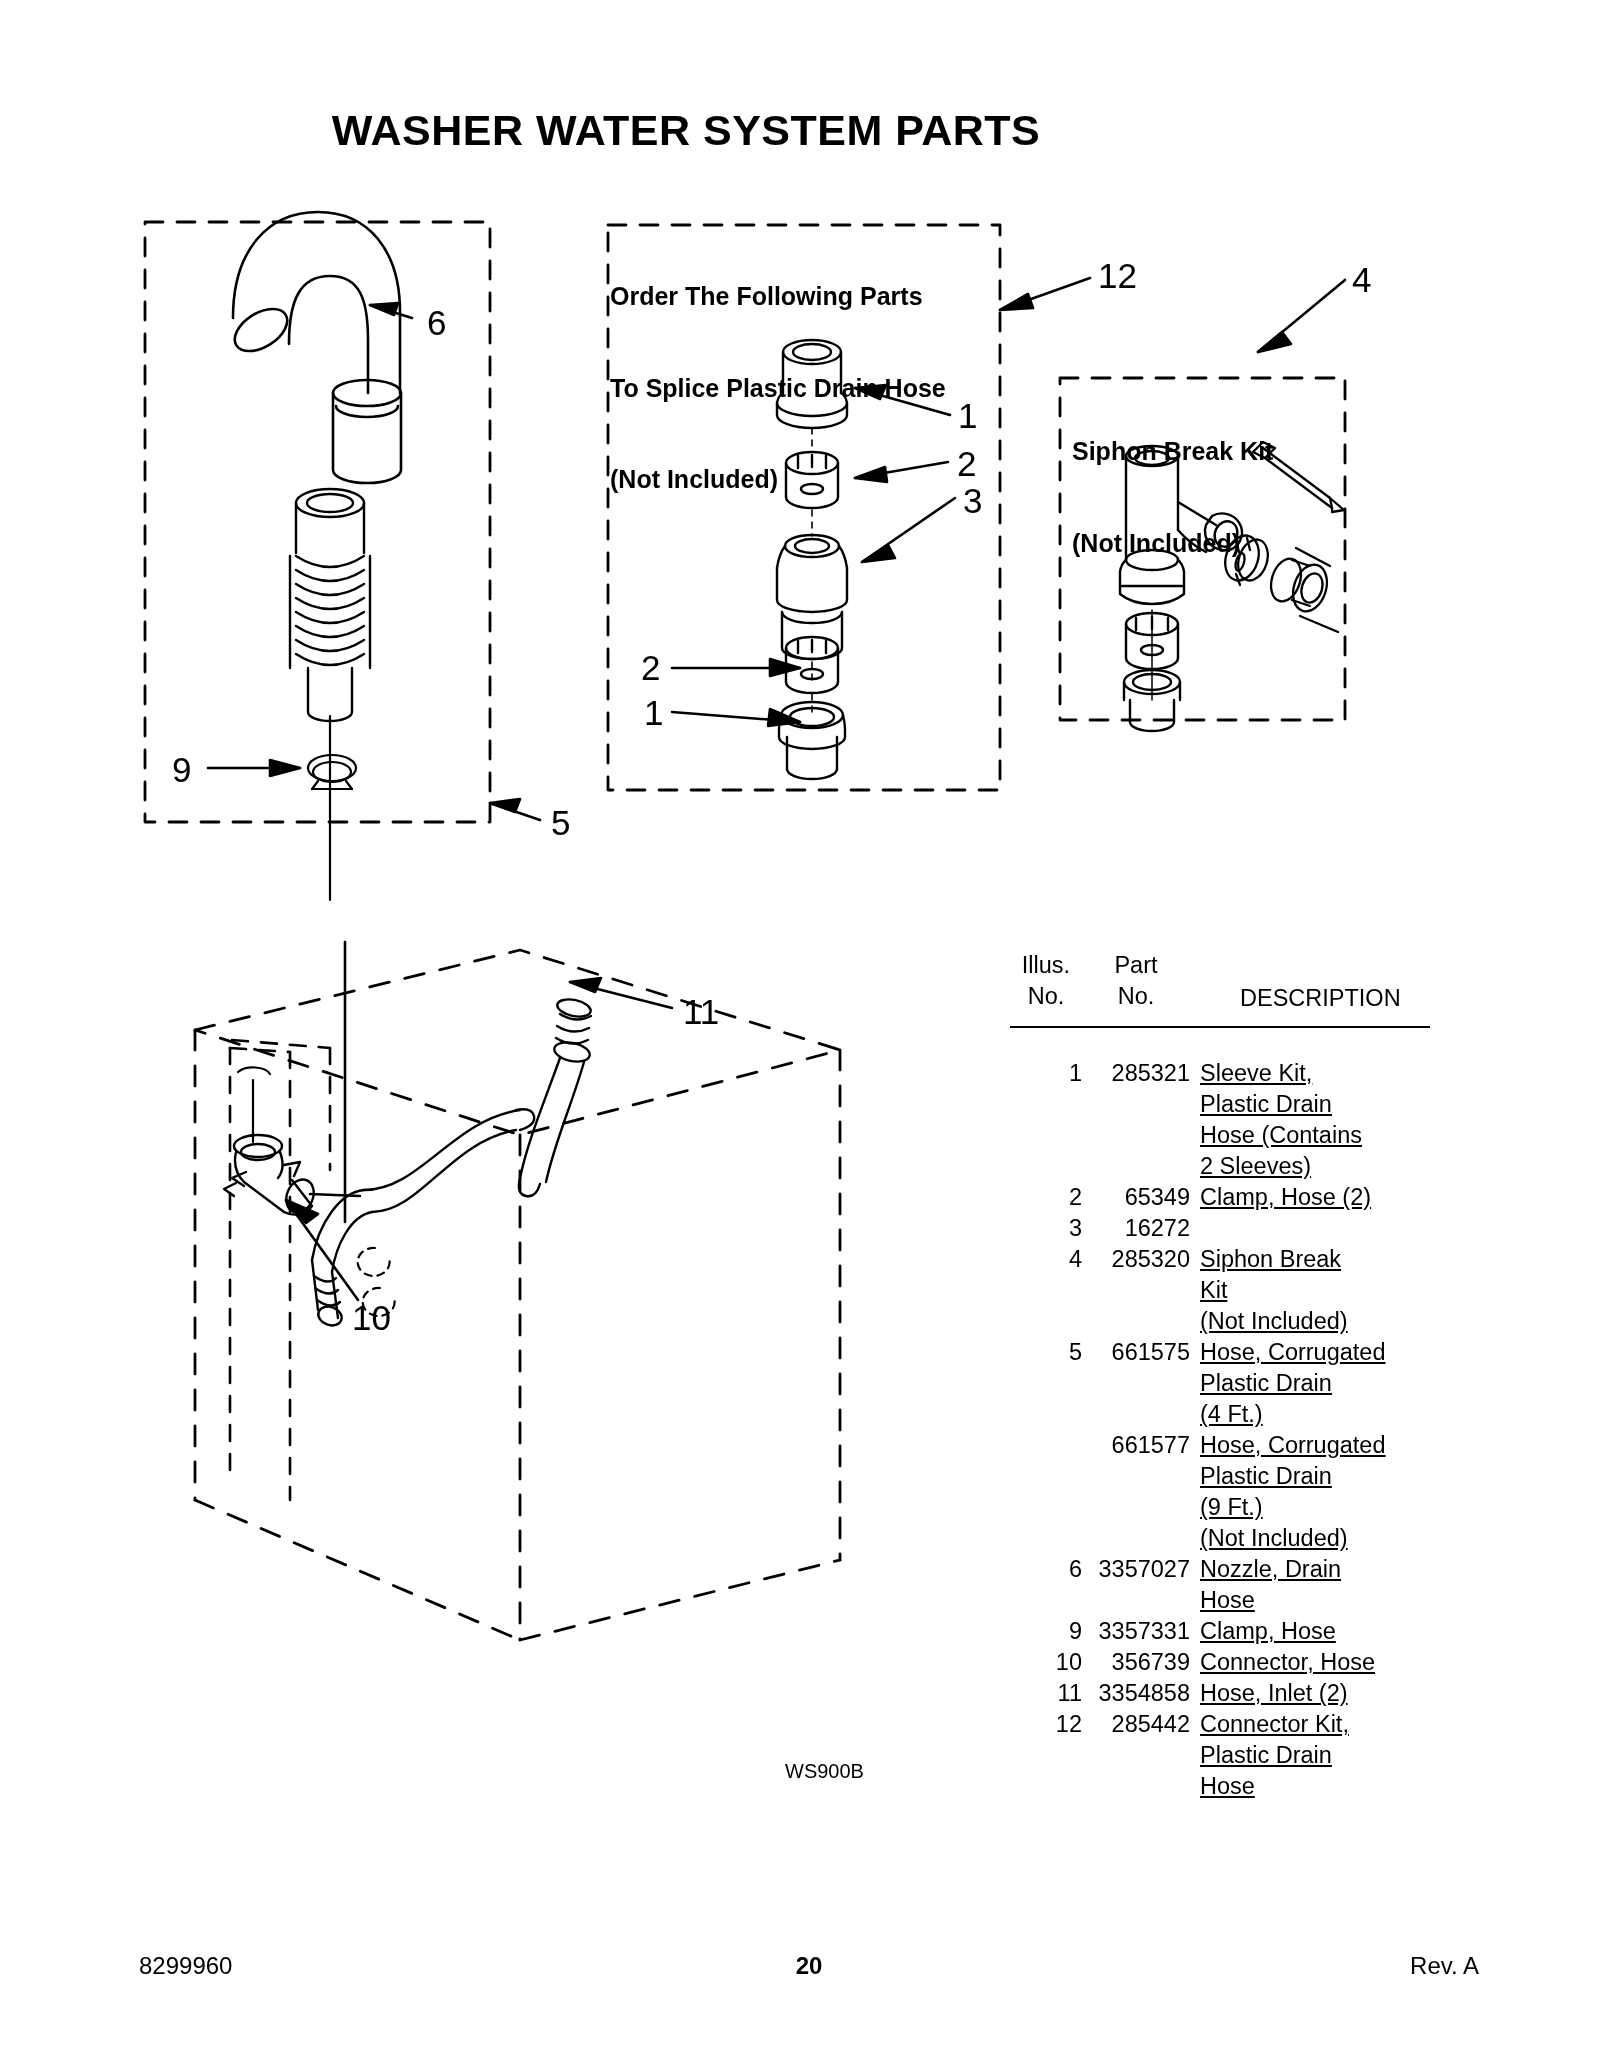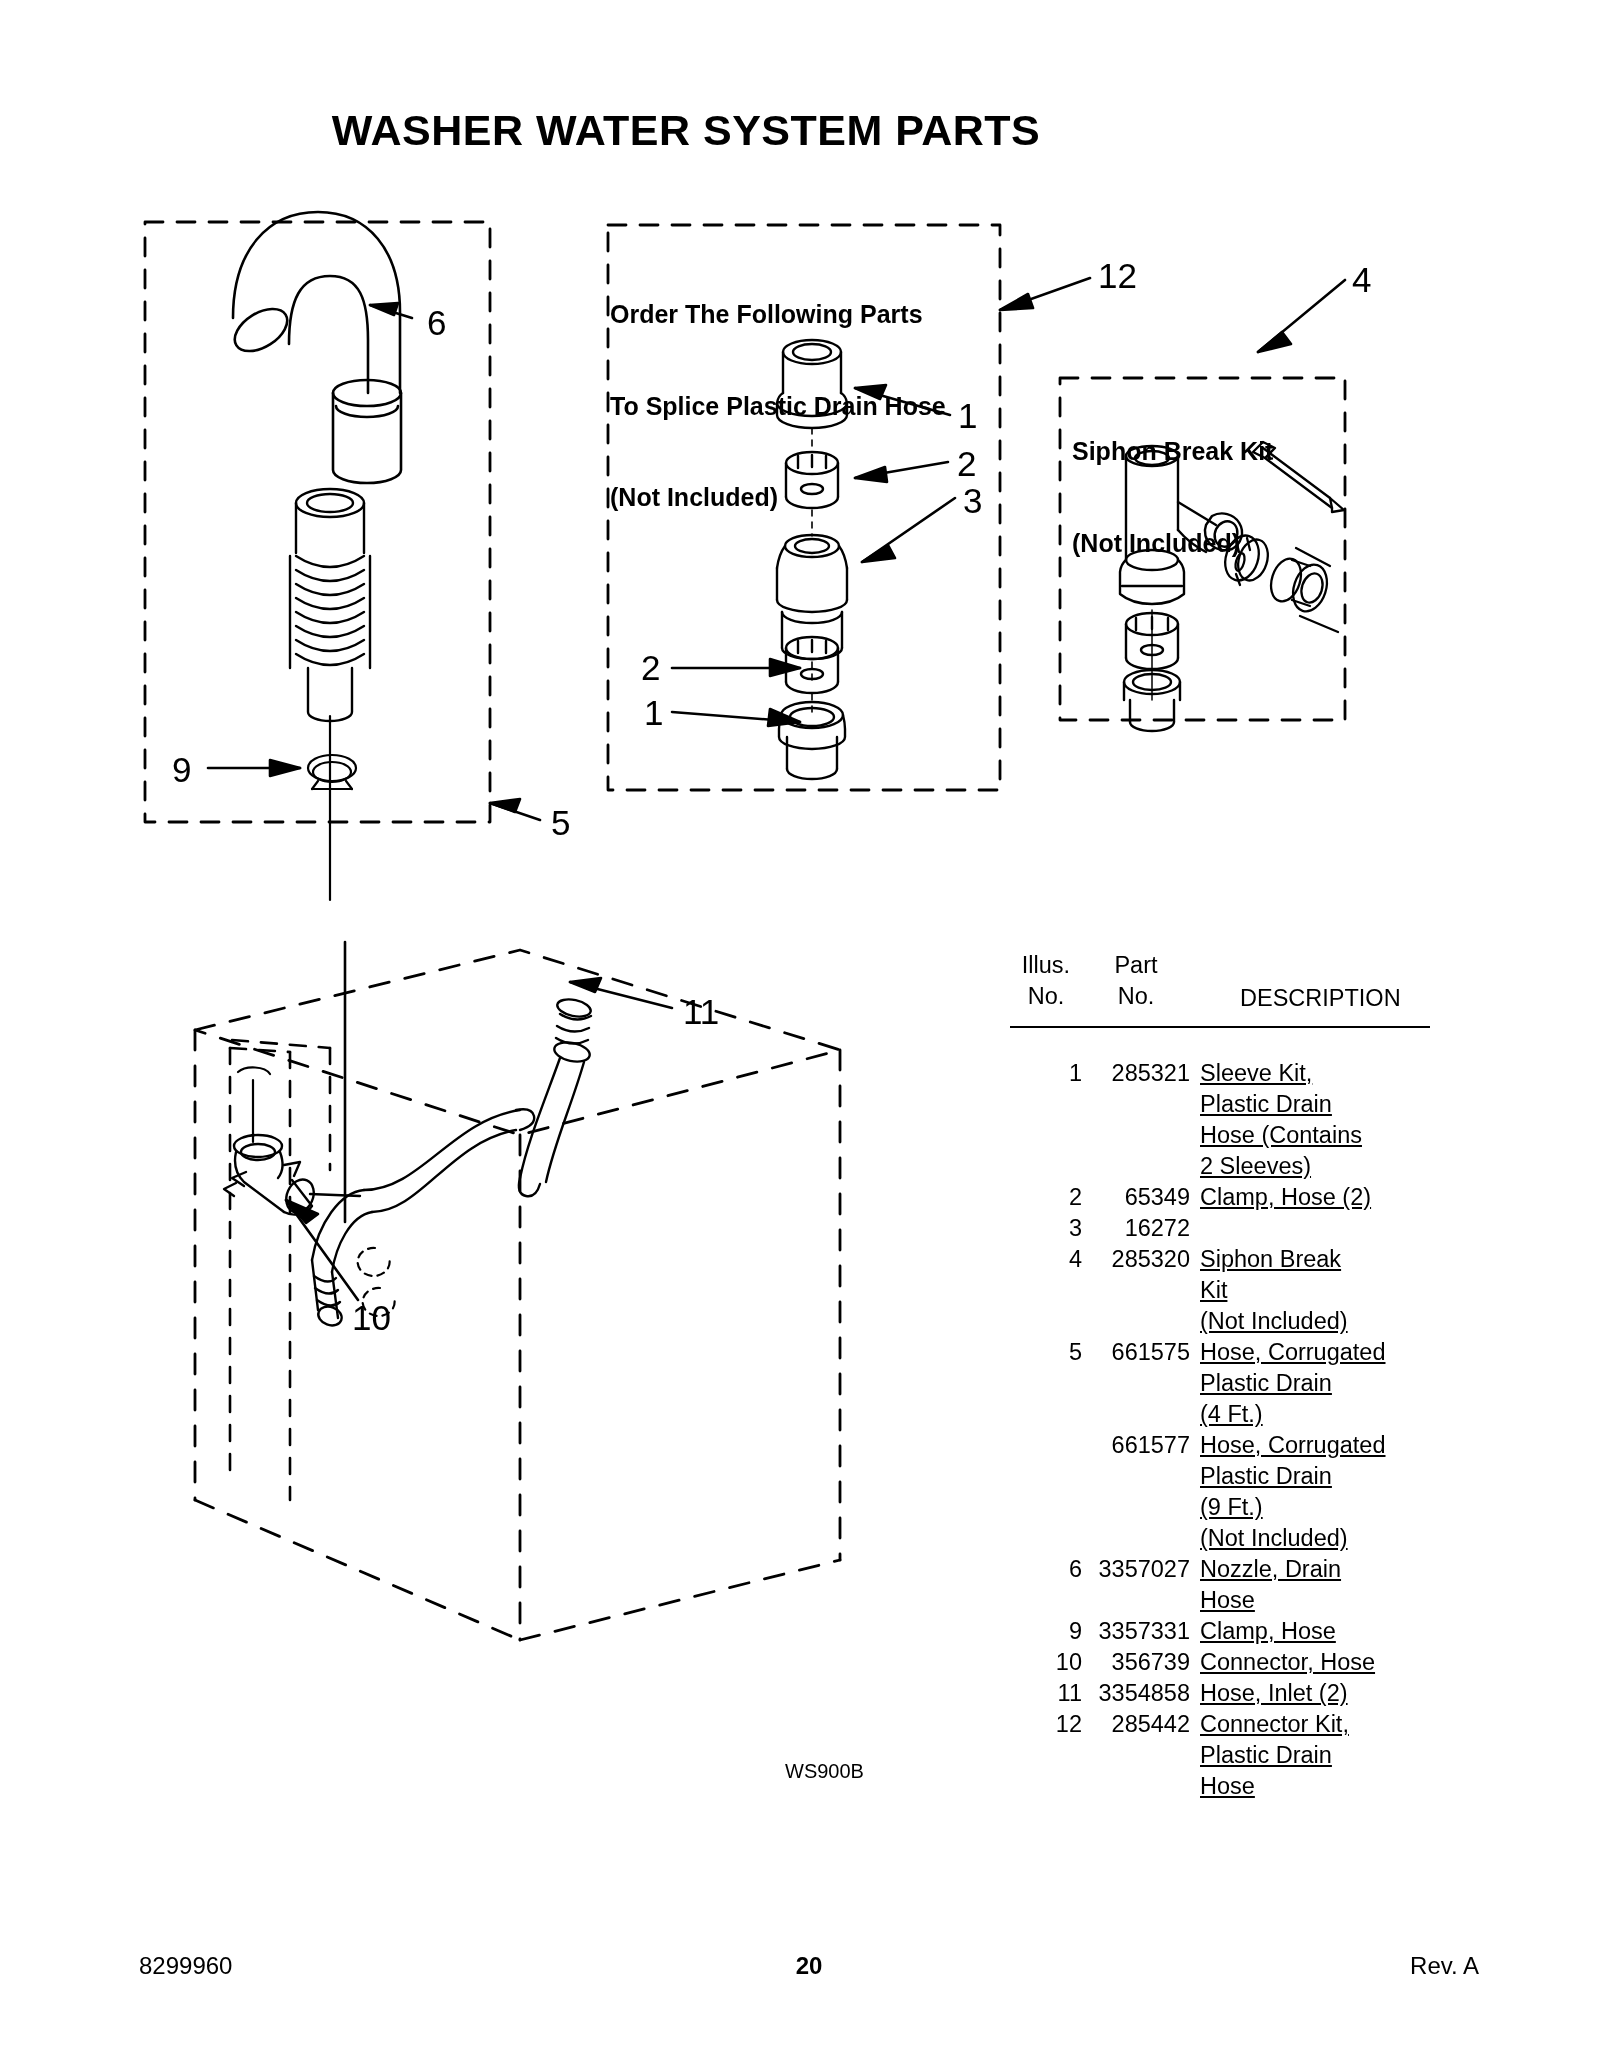--- a/index.html
+++ b/index.html
@@ -61,21 +61,21 @@
   }
 
   
   .box-caption {
     position: absolute;
     font-weight: bold;
     font-size: 25px;
     line-height: 1.22;
     white-space: pre;
   }
-  #splice-caption { left: 610px; top: 238px; }
+  #splice-caption { left: 610px; top: 220px; }
   #siphon-caption { left: 1072px; top: 375px; text-align: left; }
 
   
   .callout {
     position: absolute;
     font-size: 35px;
     font-weight: normal;
     line-height: 1;
   }
 

